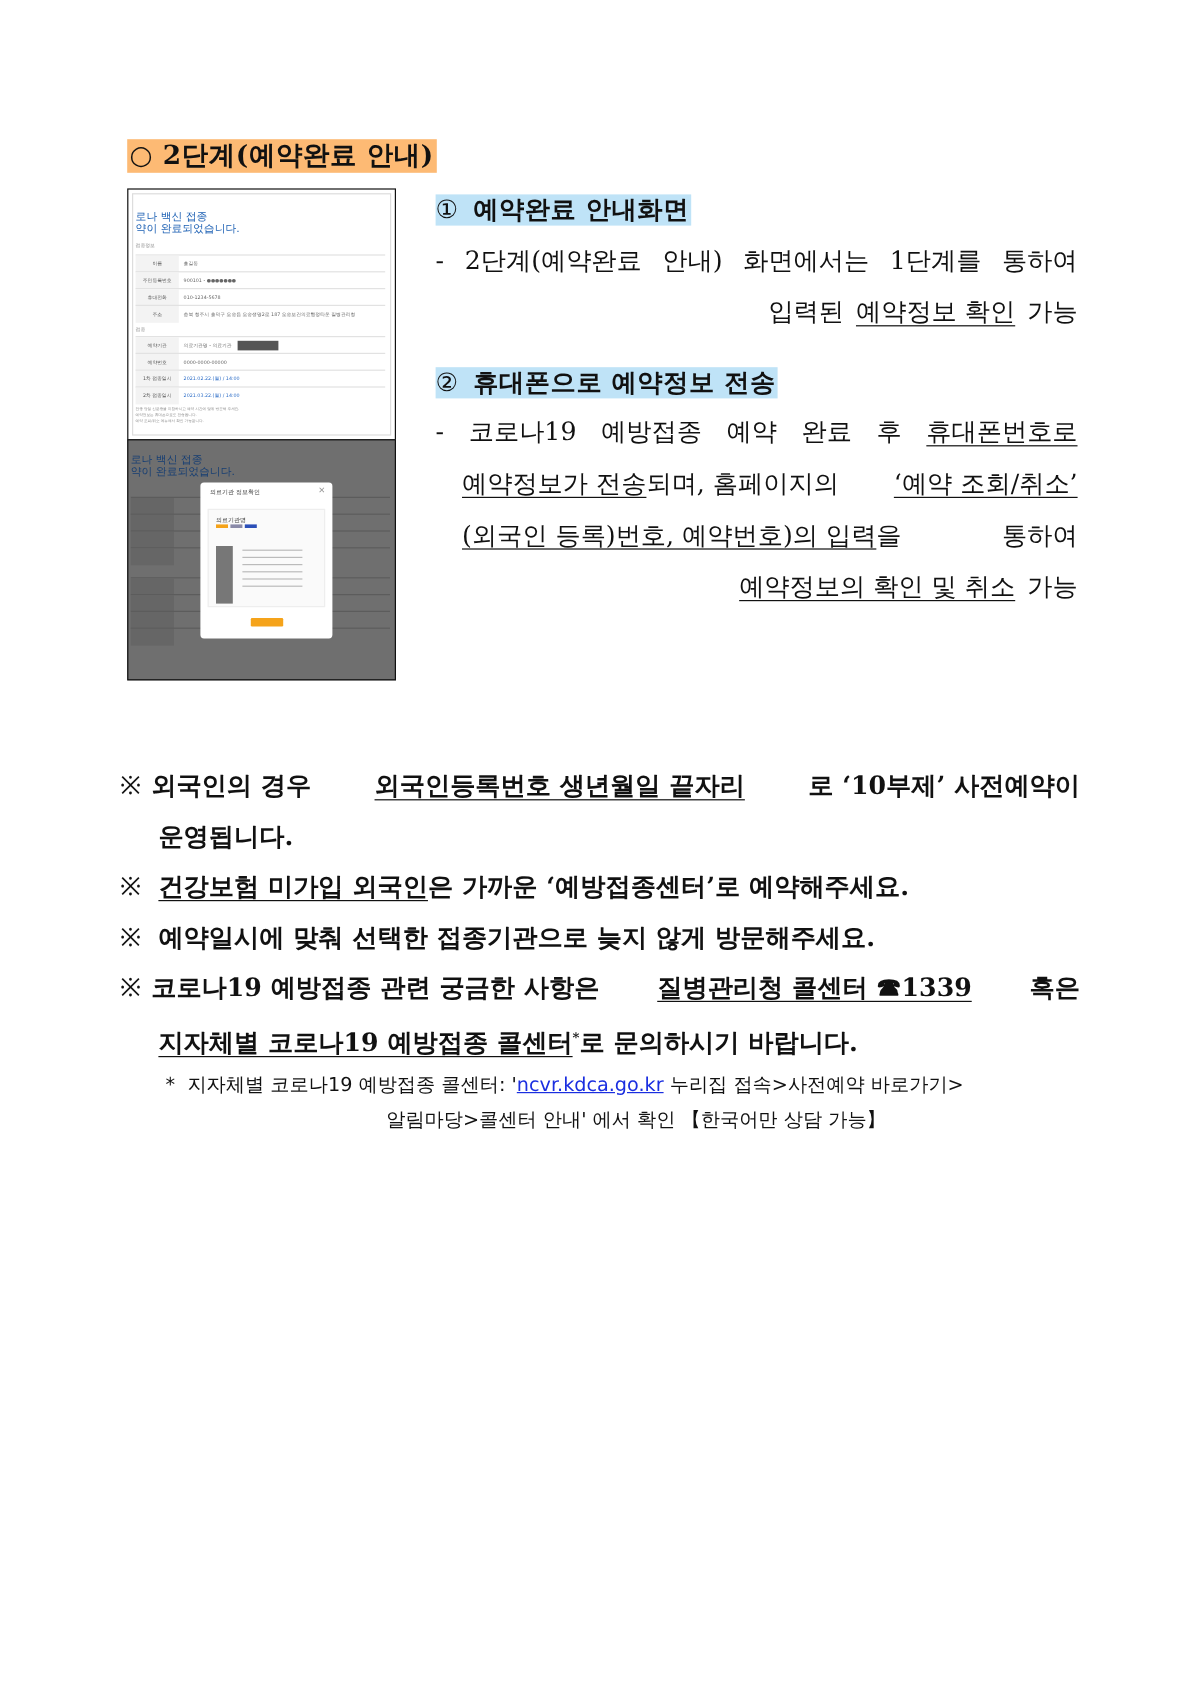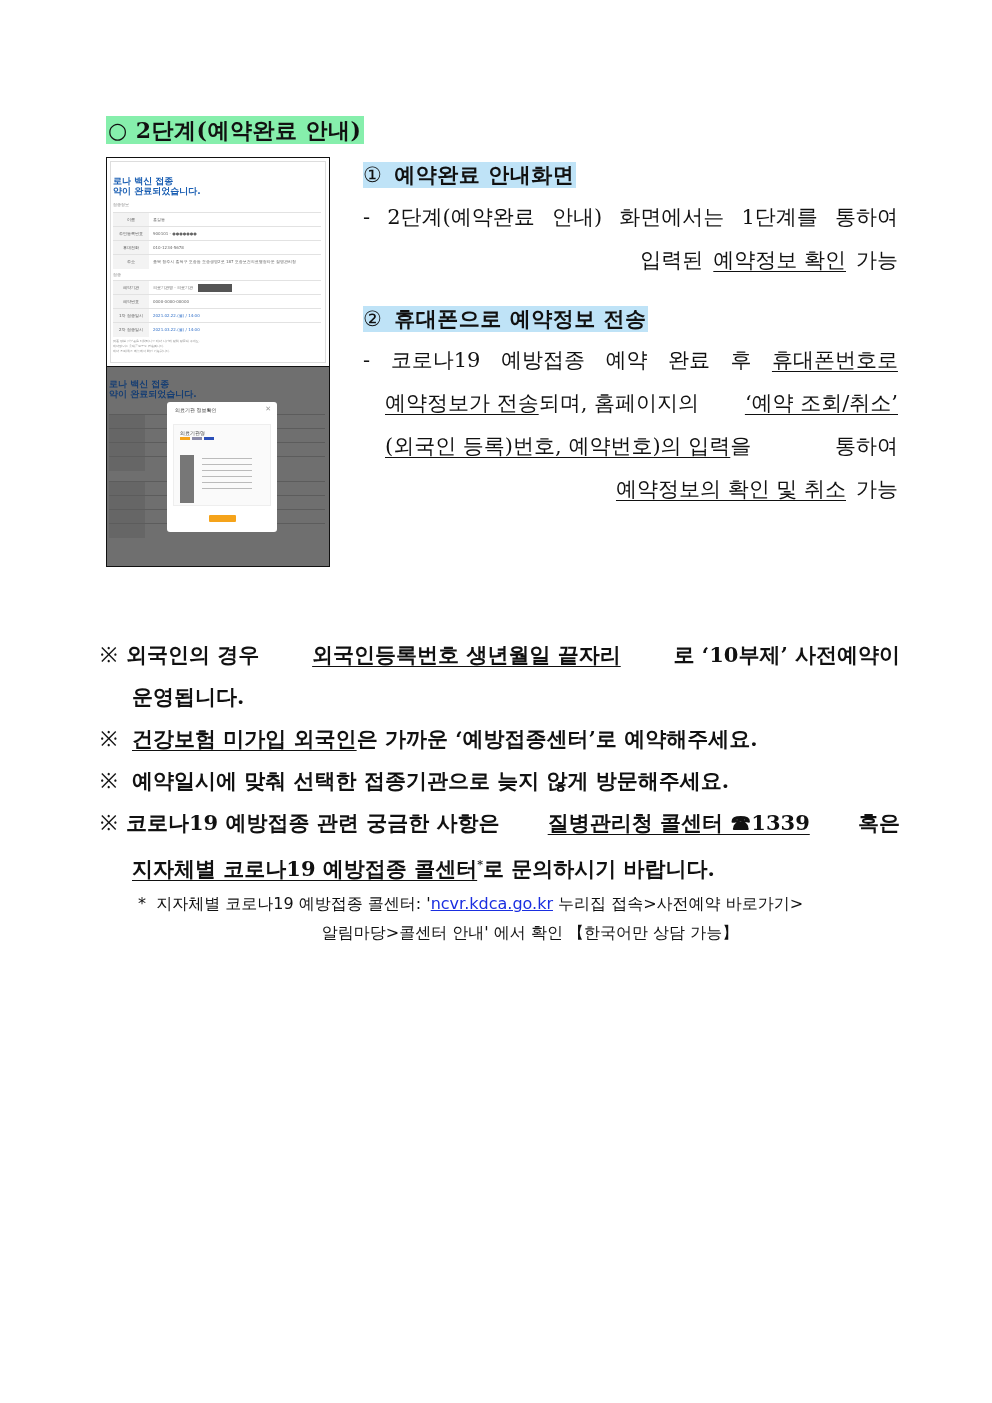--- a/index.html
+++ b/index.html
@@ -1,25 +1,25 @@
 <!DOCTYPE html>
 <html><head>
 <meta charset="utf-8">
 <style>
   html, body { margin:0; padding:0; background:#ffffff; }
   body { width:992px; height:1403px; position:relative; overflow:hidden; font-family:"DejaVu Serif","Liberation Serif",serif; color:#111; }
-  .section-heading { position:absolute; left:106px; top:116px; height:28px; padding:0 2px; background:#86efac; font-size:22px; font-weight:bold; line-height:28px; white-space:nowrap; letter-spacing:0.5px; }
+  .section-heading { position:absolute; left:106px; top:116px; height:28px; padding:0 2px; background:#fdba74; font-size:22px; font-weight:bold; line-height:28px; white-space:nowrap; letter-spacing:0.5px; }
   .section-heading .bullet { font-weight:normal; margin-right:8px; }
 
   
   .shot { position:absolute; left:106px; width:222px; border:1px solid #111; overflow:hidden; }
   .shot1 { top:157px; height:208px; background:#fff; }
   .shot2 { top:366px; height:199px; background:#6f6f6f; }
   .shot .inner { position:absolute; left:3px; top:3px; right:3px; bottom:3px; border:1px solid #ddd; }
-  .shot .title { position:absolute; left:2px; top:14px; color:#1b5fb3; font-family:"DejaVu Sans",sans-serif; font-weight:bold; font-size:9px; line-height:10px; white-space:nowrap; }
+  .shot .title { position:absolute; left:2px; top:14px; color:#1b5fb3; font-family:"DejaVu Sans",sans-serif; font-weight:normal; font-size:9px; line-height:10px; white-space:nowrap; }
   .shot .sect { position:absolute; left:2px; font-size:4px; color:#888; font-family:"DejaVu Sans",sans-serif; }
   .shot .row { position:absolute; left:2px; right:4px; height:14px; border-top:1px solid #e2e2e2; }
   .shot .row .k { position:absolute; left:0; width:36px; top:0; bottom:0; background:#f3f3f3; font-size:4px; color:#555; text-align:center; line-height:14px; font-family:"DejaVu Sans",sans-serif; }
   .shot .row .v { position:absolute; left:40px; top:0; font-size:4px; color:#666; line-height:14px; white-space:nowrap; font-family:"DejaVu Sans",sans-serif; }
   .shot .row .v.blue { color:#2f6fc8; }
   .shot .row .dark-btn { position:absolute; left:85px; top:3px; width:34px; height:8px; background:#555; }
   .shot .note { position:absolute; left:2px; font-size:3px; color:#888; line-height:4px; font-family:"DejaVu Sans",sans-serif; white-space:nowrap; }
   .shot2 .title { color:#163e73; }
   .shot2 .row { border-top:1px solid #5c5c5c; }
   .shot2 .row .k { background:#666; color:#333; }

